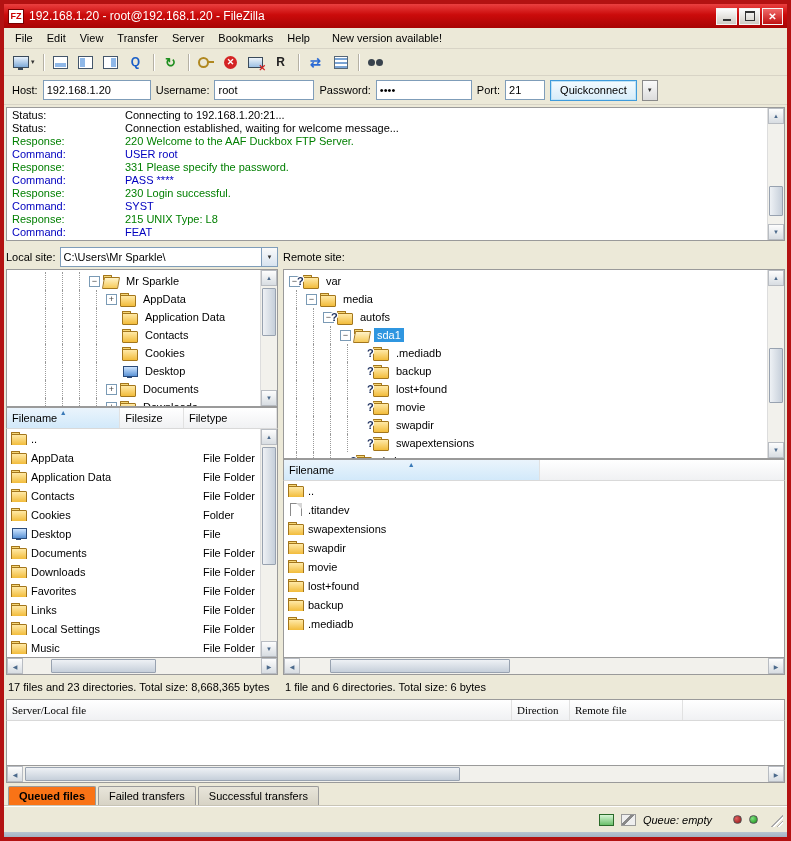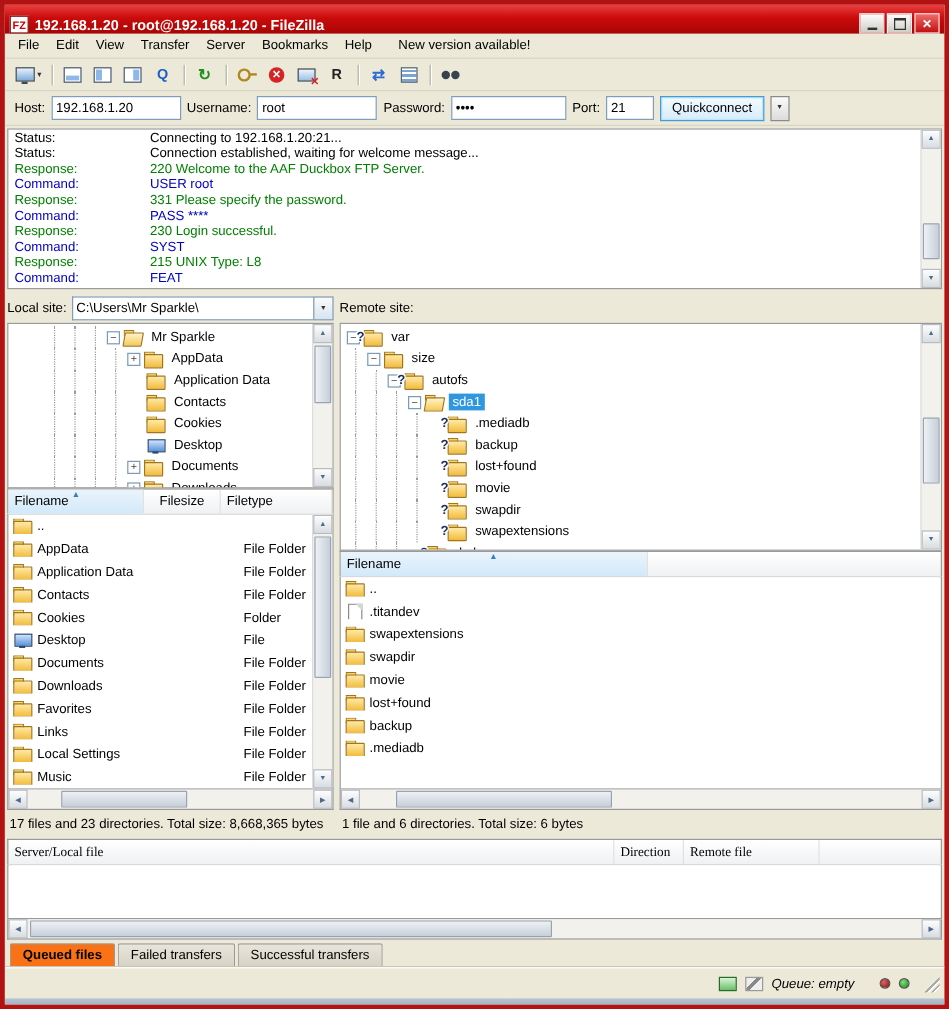--- a/index.html
+++ b/index.html
@@ -3,22 +3,22 @@
 <meta charset="utf-8">
 <style>
   * { box-sizing: border-box; margin: 0; padding: 0; }
   html,body { background:#555; }
   body { font-family:"Liberation Sans", sans-serif; font-size:11px; color:#000; }
 
   .window { width:791px; height:841px; border:4px solid #b31212; background:#ece9d8;
             display:flex; flex-direction:column; overflow:hidden; }
 
   
-  .titlebar { height:24px; flex:0 0 auto; display:flex; align-items:flex-end; gap:5px; padding:0 4px;
-              background:linear-gradient(#ea4040,#cb0b0b 45%,#a80404); color:#fff; font-weight:bold; font-size:12px; }
+  .titlebar { height:24px; flex:0 0 auto; display:flex; align-items:center; gap:5px; padding:0 4px;
+              background:linear-gradient(#ea4040,#cb0b0b 45%,#a80404); color:#fff; font-weight:normal; font-size:12px; }
   .app-logo { width:16px; height:15px; background:#fff; border:1px solid #7a0000; color:#c00;
               display:inline-flex; align-items:center; justify-content:center; font-size:9px; font-weight:bold; }
   .app-logo::before { content:"FZ"; }
   .title-text { flex:1; overflow:hidden; white-space:nowrap; }
   .win-btns { display:flex; gap:2px; }
   .wb { width:21px; height:17px; border:1px solid #f5f5f5; display:inline-flex; align-items:center; justify-content:center;
         background:linear-gradient(#fdfdfd,#cfccc4); color:#333; }
   .wb-min::before { content:""; width:8px; height:2px; background:#333; margin-top:8px; }
   .wb-max::before { content:""; width:8px; height:7px; border:1px solid #333; border-top-width:2px; }
   .wb-close { background:linear-gradient(#f06a6a,#c01010); color:#fff; }
@@ -150,21 +150,21 @@
 
   
   .list-header { height:21px; flex:0 0 auto; display:flex; background:linear-gradient(#ffffff,#f0f1f3);
                  border:1px solid #9a9a9a; border-bottom:none; }
   .hdr-cell { padding:4px 5px 0 5px; border-right:1px solid #e1e1e1; position:relative; white-space:nowrap; }
   .hdr-cell.sorted { background:linear-gradient(#eaf4fc,#d2e9fa); }
   .hdr-fill { flex:1; }
   .sort-arrow::before { content:"▲"; font-size:7px; color:#3a7ab8; }
   .sort-arrow { position:absolute; top:0px; left:50%; transform:translateX(-50%); line-height:7px; }
   #local-list-header .hdr-0 { width:122px; }
-  #local-list-header .hdr-1 { width:68px; text-align:center; }
+  #local-list-header .hdr-1 { width:68px; text-align:left; }
   #local-list-header .hdr-2 { width:100px; }
   #remote-list-header .hdr-0 { flex:1; }
   #queue-header .hdr-0 { width:505px; }
   #queue-header .hdr-1 { width:58px; }
   #queue-header .hdr-2 { flex:1; }
 
   .list-box { flex:1; min-height:0; display:flex; background:#fff; border:1px solid #9a9a9a; border-top:1px solid #d9d9d9; overflow:hidden; }
   .list-rows { flex:1; min-width:0; overflow:hidden; }
   .file-row { height:19px; display:flex; align-items:center; white-space:nowrap; }
   .cell-name { display:flex; align-items:center; padding-left:4px; overflow:hidden; }
@@ -568,21 +568,21 @@
               <span class="expand-box">−</span>
               <span class="fico fico-qfolder">
                 <span class="qbadge">?</span>
               </span>
               <span class="tree-label">var</span>
             </div>
             <div class="tree-row">
               <span class="tree-indent"></span>
               <span class="expand-box">−</span>
               <span class="fico fico-folder"></span>
-              <span class="tree-label">size</span>
+              <span class="tree-label">media</span>
             </div>
             <div class="tree-row">
               <span class="tree-indent"></span>
               <span class="tree-indent"></span>
               <span class="expand-box">−</span>
               <span class="fico fico-qfolder">
                 <span class="qbadge">?</span>
               </span>
               <span class="tree-label">autofs</span>
             </div>

